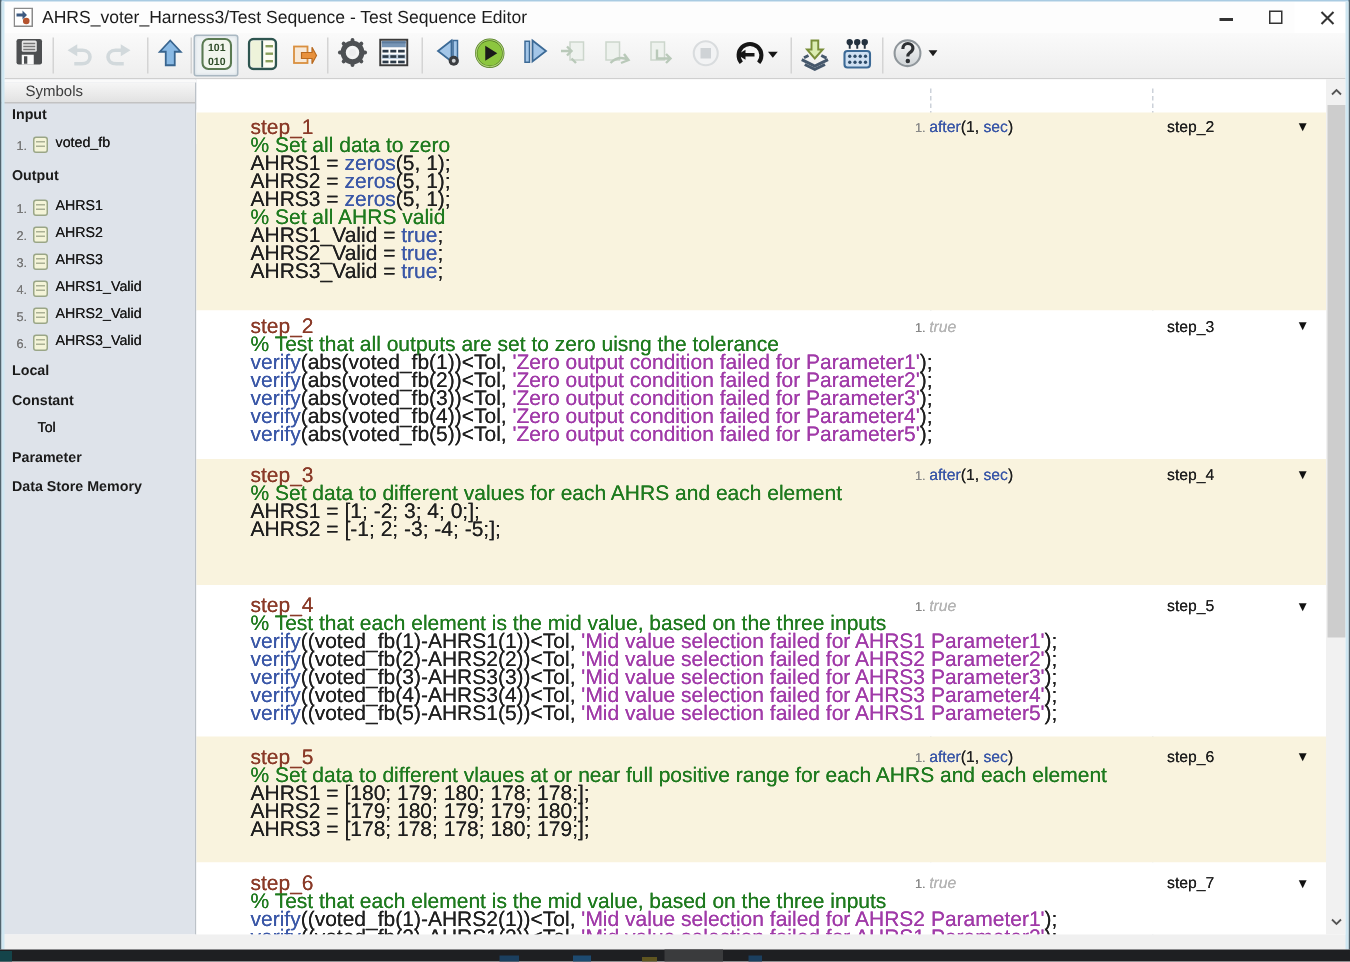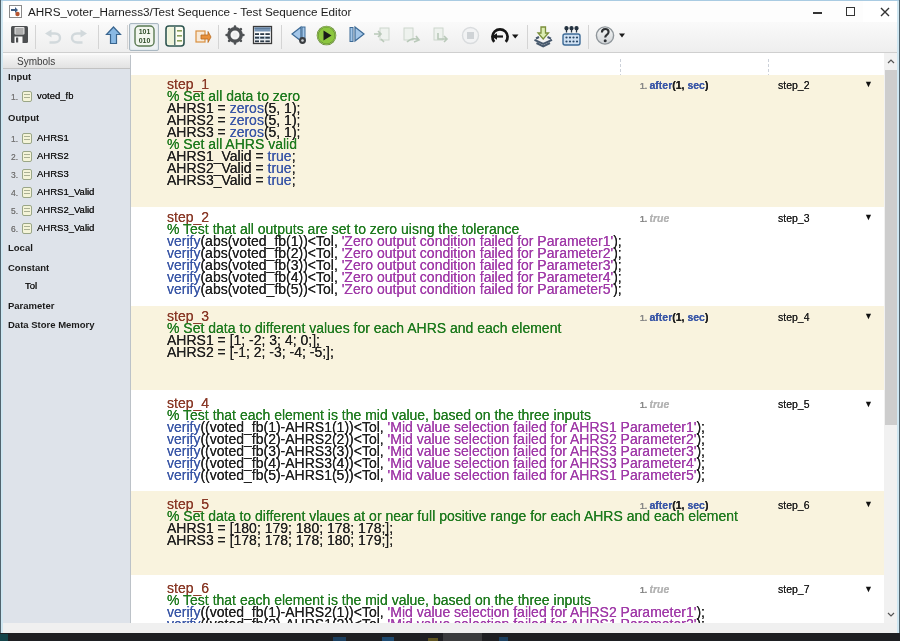--- a/index.html
+++ b/index.html
@@ -31,21 +31,21 @@
 .hcell{position:absolute;top:7px;font-size:10.5px;font-weight:bold;color:#111;}
 .vline{position:absolute;top:6px;height:564px;width:0;border-left:1px dashed #ccd1d9;}
 .row{position:absolute;left:0;width:753px;overflow:hidden;}
 .beige{background:#f9f3de;}
 .white{background:#fff;}
 .code{position:absolute;left:36px;top:0;font-size:14px;line-height:12px;white-space:pre;color:#1f1f1f;text-shadow:0 0 0.3px currentColor;}
 .n{color:#8a3a28;}
 .c{color:#1e7a1e;}
 .k{color:#3a57a7;}
 .s{color:#a03aa8;}
-.trans{position:absolute;left:509px;font-size:10.5px;color:#1f1f1f;white-space:pre;text-shadow:0 0 0.3px currentColor;font-weight:bold;}
+.trans{position:absolute;left:479px;font-size:10.5px;color:#1f1f1f;white-space:pre;text-shadow:0 0 0.3px currentColor;}
 .tnum{font-size:8.5px;color:#888;}
 .tru{color:#b4b4b4;font-style:italic;}
 .next{position:absolute;left:647px;font-size:10.5px;color:#1f1f1f;text-shadow:0 0 0.3px currentColor;}
 .arrow{position:absolute;left:733px;font-size:9px;color:#111;}
 #vscroll{position:absolute;left:881px;top:0;width:13px;height:570px;background:#f1f1f1;}
 #vthumb{position:absolute;left:1px;top:17px;width:12px;height:355px;background:#cdcdcd;}
 #bstrip{position:absolute;left:1px;top:623px;width:898px;height:10px;background:#f0f0f0;}
 #taskbar{position:absolute;left:0;top:633px;width:900px;height:8px;background:#1e1f22;z-index:60;}
 </style>
 </head>
@@ -308,21 +308,21 @@
         <div class="next" style="top:4.5px">step_4</div>
           <div class="arrow" style="top:5px">▼</div>
       </div>
       <div class="row white" style="top:337px;height:101px">
         <div class="code" style="top:7px"><div class="n">step_4</div><div class="c">% Test that each element is the mid value, based on the three inputs</div><div><span class="k">verify</span>((voted_fb(1)-AHRS1(1))&lt;Tol, <span class="s">'Mid value selection failed for AHRS1 Parameter1'</span>);</div><div><span class="k">verify</span>((voted_fb(2)-AHRS2(2))&lt;Tol, <span class="s">'Mid value selection failed for AHRS2 Parameter2'</span>);</div><div><span class="k">verify</span>((voted_fb(3)-AHRS3(3))&lt;Tol, <span class="s">'Mid value selection failed for AHRS3 Parameter3'</span>);</div><div><span class="k">verify</span>((voted_fb(4)-AHRS3(4))&lt;Tol, <span class="s">'Mid value selection failed for AHRS3 Parameter4'</span>);</div><div><span class="k">verify</span>((voted_fb(5)-AHRS1(5))&lt;Tol, <span class="s">'Mid value selection failed for AHRS1 Parameter5'</span>);</div></div>
         <div class="trans" style="top:8px"><span class="tnum">1. </span><span class="tru">true</span></div>
         <div class="next" style="top:8px">step_5</div>
           <div class="arrow" style="top:8.5px">▼</div>
       </div>
       <div class="row beige" style="top:438px;height:84px">
-        <div class="code" style="top:6.5px"><div class="n">step_5</div><div class="c">% Set data to different vlaues at or near full positive range for each AHRS and each element</div><div>AHRS1 = [180; 179; 180; 178; 178;];</div><div>AHRS3 = [178; 178; 178; 180; 179;];</div></div>
+        <div class="code" style="top:6.5px"><div class="n">step_5</div><div class="c">% Set data to different vlaues at or near full positive range for each AHRS and each element</div><div>AHRS1 = [180; 179; 180; 178; 178;];</div><div>AHRS2 = [179; 180; 179; 179; 180;];</div><div>AHRS3 = [178; 178; 178; 180; 179;];</div></div>
         <div class="trans" style="top:7.5px"><span class="tnum">1. </span><span class="k">after</span>(1, <span class="k">sec</span>)</div>
         <div class="next" style="top:7.5px">step_6</div>
           <div class="arrow" style="top:8px">▼</div>
       </div>
       <div class="row white" style="top:522px;height:48px">
         <div class="code" style="top:6.5px"><div class="n">step_6</div><div class="c">% Test that each element is the mid value, based on the three inputs</div><div><span class="k">verify</span>((voted_fb(1)-AHRS2(1))&lt;Tol, <span class="s">'Mid value selection failed for AHRS2 Parameter1'</span>);</div><div><span class="k">verify</span>((voted_fb(2)-AHRS1(2))&lt;Tol, <span class="s">'Mid value selection failed for AHRS1 Parameter2'</span>);</div></div>
         <div class="trans" style="top:8px"><span class="tnum">1. </span><span class="tru">true</span></div>
         <div class="next" style="top:8px">step_7</div>
           <div class="arrow" style="top:8.5px">▼</div>
       </div>

